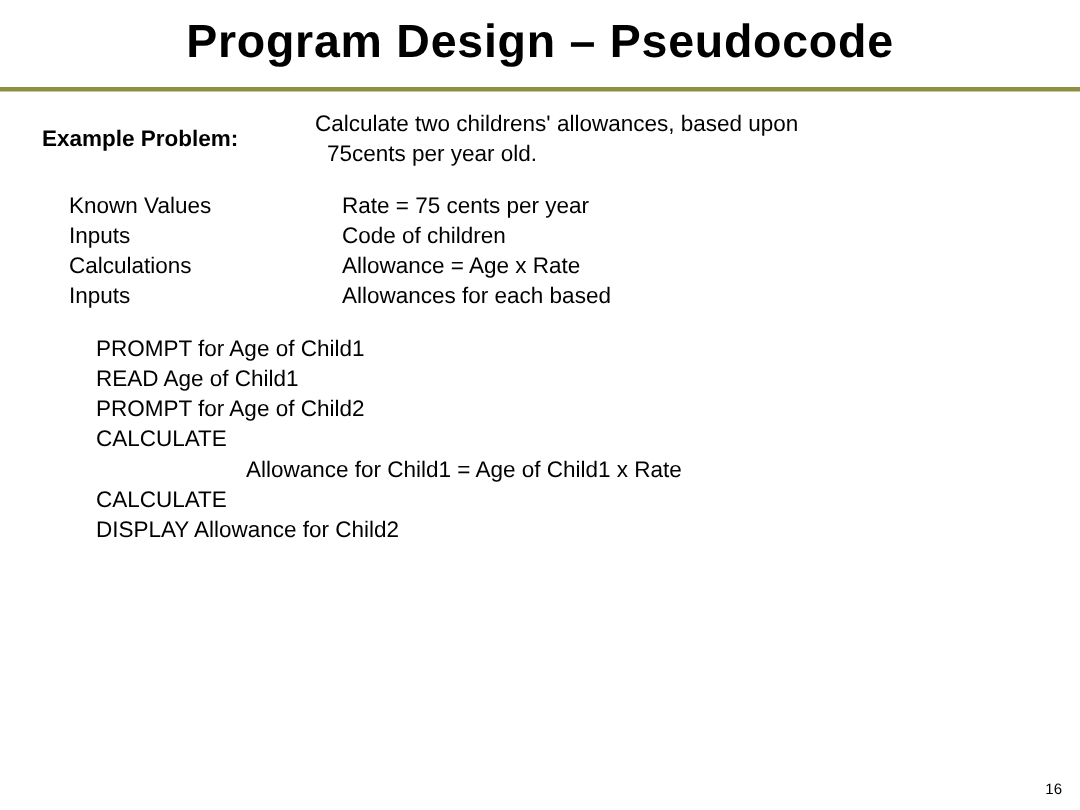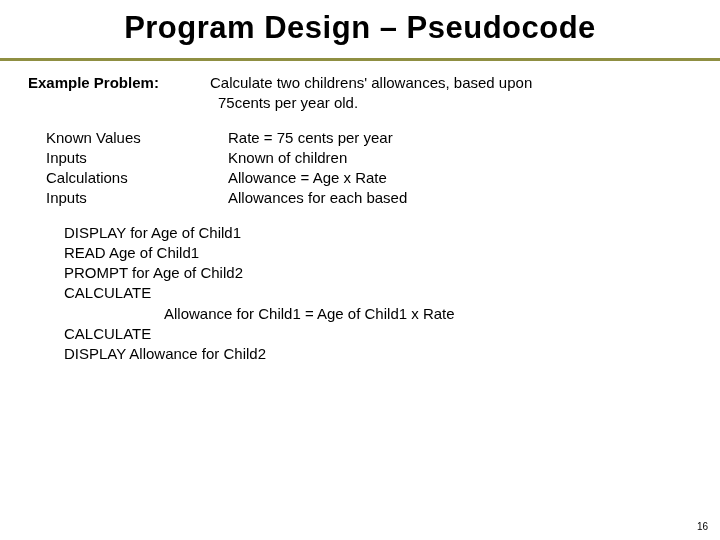--- a/index.html
+++ b/index.html
@@ -33,21 +33,21 @@
     background: #8f8f42;
     margin-top: 2px;
   }
   .content {
     padding: 12px 28px 0 28px;
     font-size: 15px;
     line-height: 1.35;
   }
   .row {
     display: flex;
-    align-items: flex-start;
+    align-items: center;
     margin-bottom: 14px;
   }
   .label-col {
     width: 182px;
     flex-shrink: 0;
     font-weight: bold;
   }
   .desc-col {
     flex: 1;
   }
@@ -97,29 +97,29 @@
 
     <div class="row known-block">
       <div class="label-col">
         <div>Known Values</div>
         <div>Inputs</div>
         <div>Calculations</div>
         <div>Inputs</div>
       </div>
       <div class="desc-col">
         <div>Rate = 75 cents per year</div>
-        <div>Known of children</div>
+        <div>Code of children</div>
         <div>Allowance = Age x Rate</div>
         <div>Allowances for each based</div>
       </div>
     </div>
 
 
     <div class="algo">
-      <div>DISPLAY for Age of Child1</div>
+      <div>PROMPT for Age of Child1</div>
       <div>READ Age of Child1</div>
       <div>PROMPT for Age of Child2</div>
       <div>CALCULATE</div>
       <div class="ind1">Allowance for Child1 = Age of Child1 x Rate</div>
       <div>CALCULATE</div>
       <div>DISPLAY Allowance for Child2</div>
     </div>
 
   </div>
 

